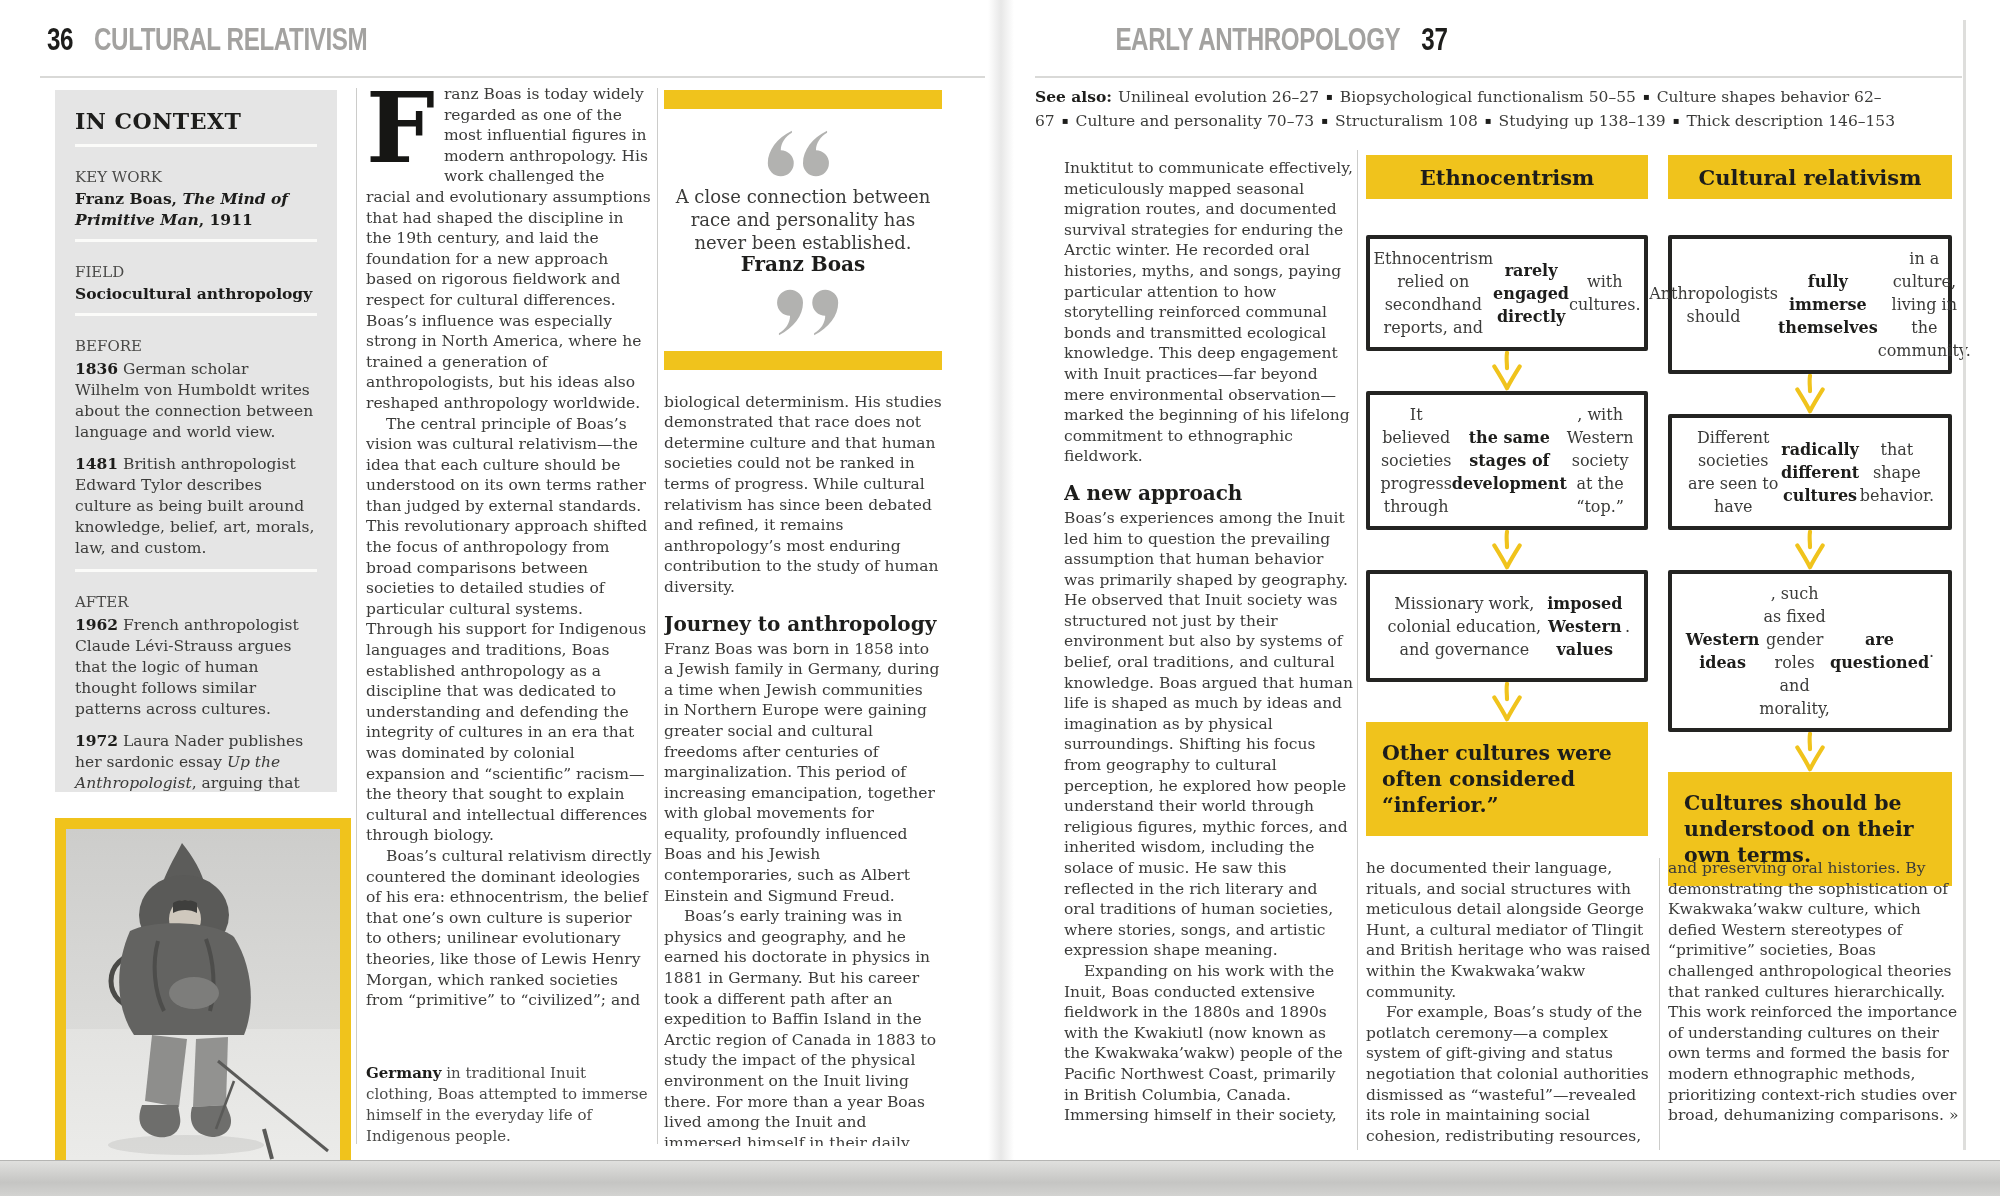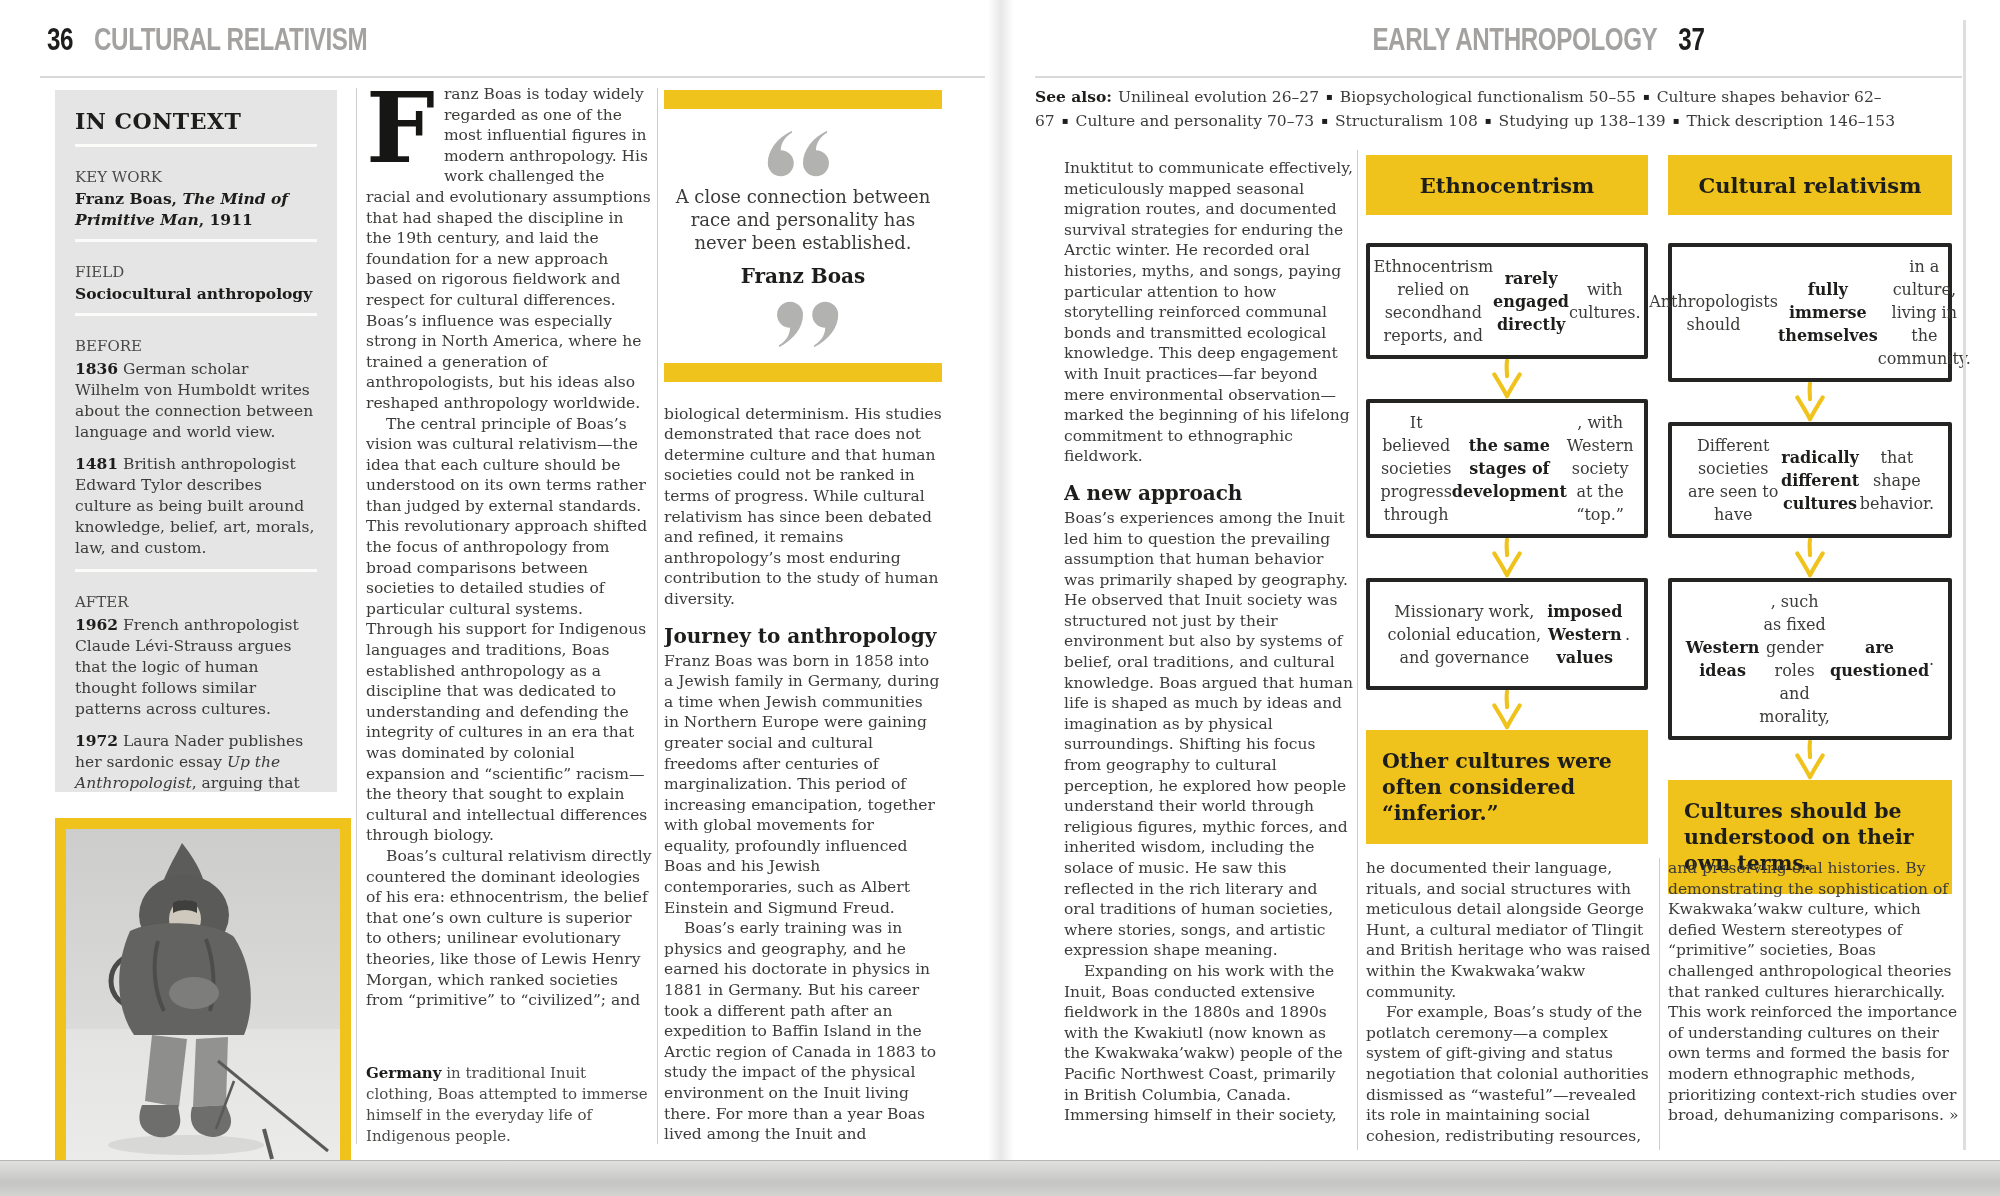--- a/index.html
+++ b/index.html
@@ -7,21 +7,21 @@
           font-family:"DejaVu Serif", serif;color:#3b3b39;}
   
   .pg-header{position:absolute;top:22px;white-space:nowrap;}
   .hdr-num,.hdr-title{display:inline-block;font-family:"Liberation Sans",sans-serif;
       font-weight:bold;font-size:31px;letter-spacing:-0.5px;transform:scaleX(0.78);}
   .hdr-num{color:#1d1d1b;}
   .hdr-title{color:#a3a2a0;}
   .lp-header{left:47px;}
   .lp-header .hdr-num{transform-origin:left center;}
   .lp-header .hdr-title{transform-origin:left center;margin-left:14px;}
-  .rp-header{left:1035px;width:927px;text-align:center;}
+  .rp-header{left:1035px;width:927px;text-align:left;}
   .rp-header .hdr-title{transform-origin:right center;margin-right:14px;}
   .rp-header .hdr-num{transform-origin:right center;}
   .hdr-rule{position:absolute;top:76px;height:2px;background:#d9d9d7;}
   .hdr-rule.left{left:40px;width:945px;}
   .hdr-rule.right{left:1035px;width:927px;}
   
   .vrule{position:absolute;width:1px;background:#ccccca;}
   
   .in-context{position:absolute;left:55px;top:90px;width:282px;height:702px;background:#e5e5e5;
       box-sizing:border-box;padding:16px 20px;overflow:hidden;}
@@ -50,33 +50,33 @@
   .caption{position:absolute;left:366px;top:1063px;width:286px;font-size:15px;line-height:21px;
       color:#4b4b49;}
   
   .quote-block{text-align:center;}
   .ybar{height:19px;background:#f0c31c;}
   .qmark{margin:20px auto 6px;height:50px;}
   .qmark svg{display:block;margin:0 auto;}
   .qmark.close{margin:12px auto 14px;}
   .qmark.close svg{transform:rotate(180deg);}
   .quote-text{font-size:18px;line-height:23px;color:#3b3b39;margin:0 2px;}
-  .quote-attr{font-size:20px;font-weight:bold;color:#1d1d1b;margin-top:12px;}
+  .quote-attr{font-size:20px;font-weight:bold;color:#1d1d1b;margin-top:0;}
   .quote-body{margin-top:22px;text-align:left;}
   
   .see-also{position:absolute;left:1035px;top:85px;width:905px;font-size:15.5px;line-height:23px;
       color:#3b3b39;}
   .sa-label{font-weight:bold;color:#1d1d1b;margin-right:6px;}
   .sa-sep{font-size:10px;color:#1d1d1b;margin:0 7px;vertical-align:2px;}
   
   .flowcol{position:absolute;top:155px;display:flex;flex-direction:column;}
   .flowcol.c1{left:1366px;width:282px;}
   .flowcol.c2{left:1668px;width:284px;}
-  .flow-header{height:60px;background:#f0c31c;color:#1d1d1b;font-weight:bold;font-size:21px;
-      display:flex;align-items:center;justify-content:center;margin-bottom:28px;}
+  .flow-header{height:44px;background:#f0c31c;color:#1d1d1b;font-weight:bold;font-size:21px;
+      display:flex;align-items:center;justify-content:center;margin-bottom:36px;}
   .flow-box{min-height:112px;box-sizing:border-box;border:4px solid #242422;border-radius:2px;
       background:#ffffff;display:flex;align-items:center;justify-content:center;text-align:center;
       font-size:16px;line-height:23px;padding:8px 14px;}
   .flow-arrow{height:40px;display:flex;align-items:center;justify-content:center;}
   .flow-conclusion{min-height:114px;background:#f0c31c;color:#1d1d1b;font-weight:bold;
       font-size:20.5px;line-height:26px;display:flex;align-items:center;justify-content:center;
       text-align:left;padding:6px 16px;box-sizing:border-box;}
   
   .seg-b{font-weight:bold;color:#1d1d1b;}
   .seg-i{font-style:italic;}

